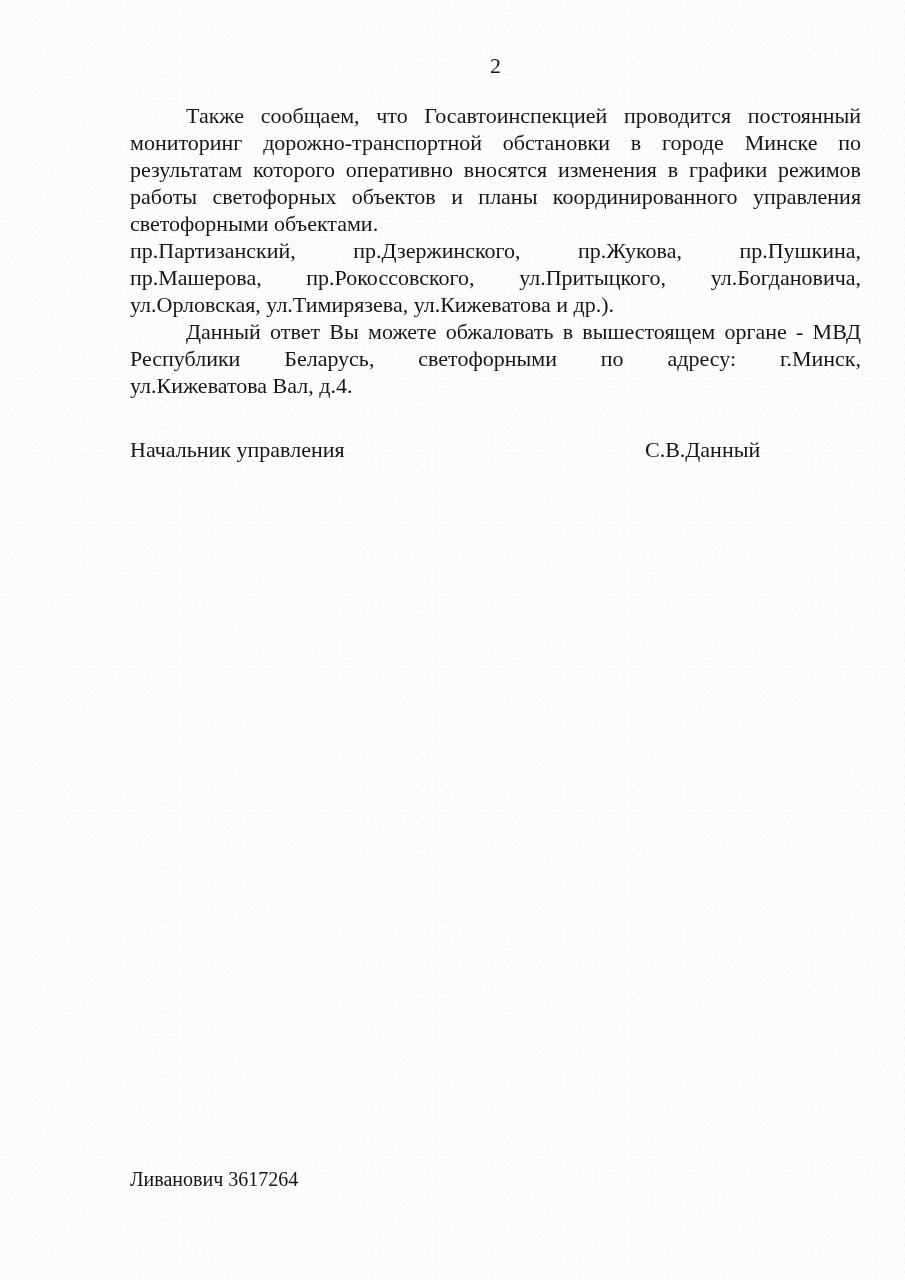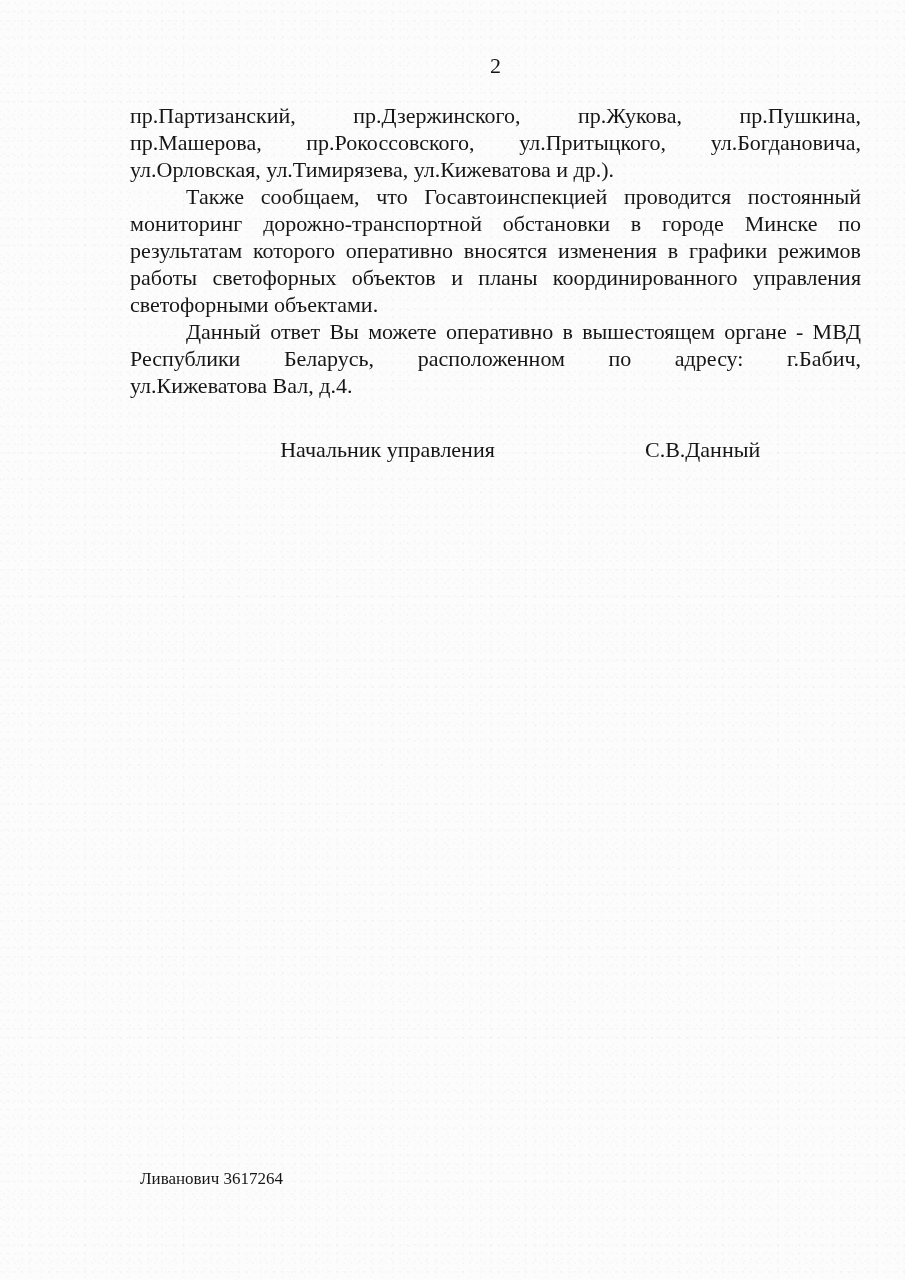--- a/index.html
+++ b/index.html
@@ -54,60 +54,59 @@
     text-indent: 56px;
   }
   .signature-row {
     position: absolute;
     left: 130px;
     top: 436px;
     width: 731px;
     font-size: 22px;
     line-height: 27px;
     display: flex;
-    text-align: center;
   }
   .signature-title {
     flex: 0 0 515px;
   }
   .executor-note {
     position: absolute;
-    left: 140px;
+    left: 130px;
     top: 1170px;
-    font-size: 17px;
+    font-size: 20px;
     line-height: 18px;
   }
 </style>
 </head>
 <body>
 
 <div>
   <div class="scan-noise"></div>
 
   <div class="page-number">2</div>
 
   <div class="body-text">
 
     <div>
-      <div class="line">пр.Партизанский, пр.Дзержинского, пр.Жукова, пр.Пушкина,</div>
-      <div class="line">пр.Машерова, пр.Рокоссовского, ул.Притыцкого, ул.Богдановича,</div>
-      <div class="line last">ул.Орловская, ул.Тимирязева, ул.Кижеватова и др.).</div>
-    </div>
-
-    <div>
       <div class="line indent">Также сообщаем, что Госавтоинспекцией проводится постоянный</div>
       <div class="line">мониторинг дорожно-транспортной обстановки в городе Минске по</div>
       <div class="line">результатам которого оперативно вносятся изменения в графики режимов</div>
       <div class="line">работы светофорных объектов и планы координированного управления</div>
       <div class="line last">светофорными объектами.</div>
     </div>
 
     <div>
-      <div class="line indent">Данный ответ Вы можете оперативно в вышестоящем органе - МВД</div>
-      <div class="line">Республики Беларусь, расположенном по адресу: г.Бабич,</div>
+      <div class="line">пр.Партизанский, пр.Дзержинского, пр.Жукова, пр.Пушкина,</div>
+      <div class="line">пр.Машерова, пр.Рокоссовского, ул.Притыцкого, ул.Богдановича,</div>
+      <div class="line last">ул.Орловская, ул.Тимирязева, ул.Кижеватова и др.).</div>
+    </div>
+
+    <div>
+      <div class="line indent">Данный ответ Вы можете обжаловать в вышестоящем органе - МВД</div>
+      <div class="line">Республики Беларусь, светофорными по адресу: г.Минск,</div>
       <div class="line last">ул.Кижеватова Вал, д.4.</div>
     </div>
 
   </div>
 
   <div class="signature-row">
     <span class="signature-title">Начальник управления</span>
     <span class="signature-name">С.В.Данный</span>
   </div>
 

